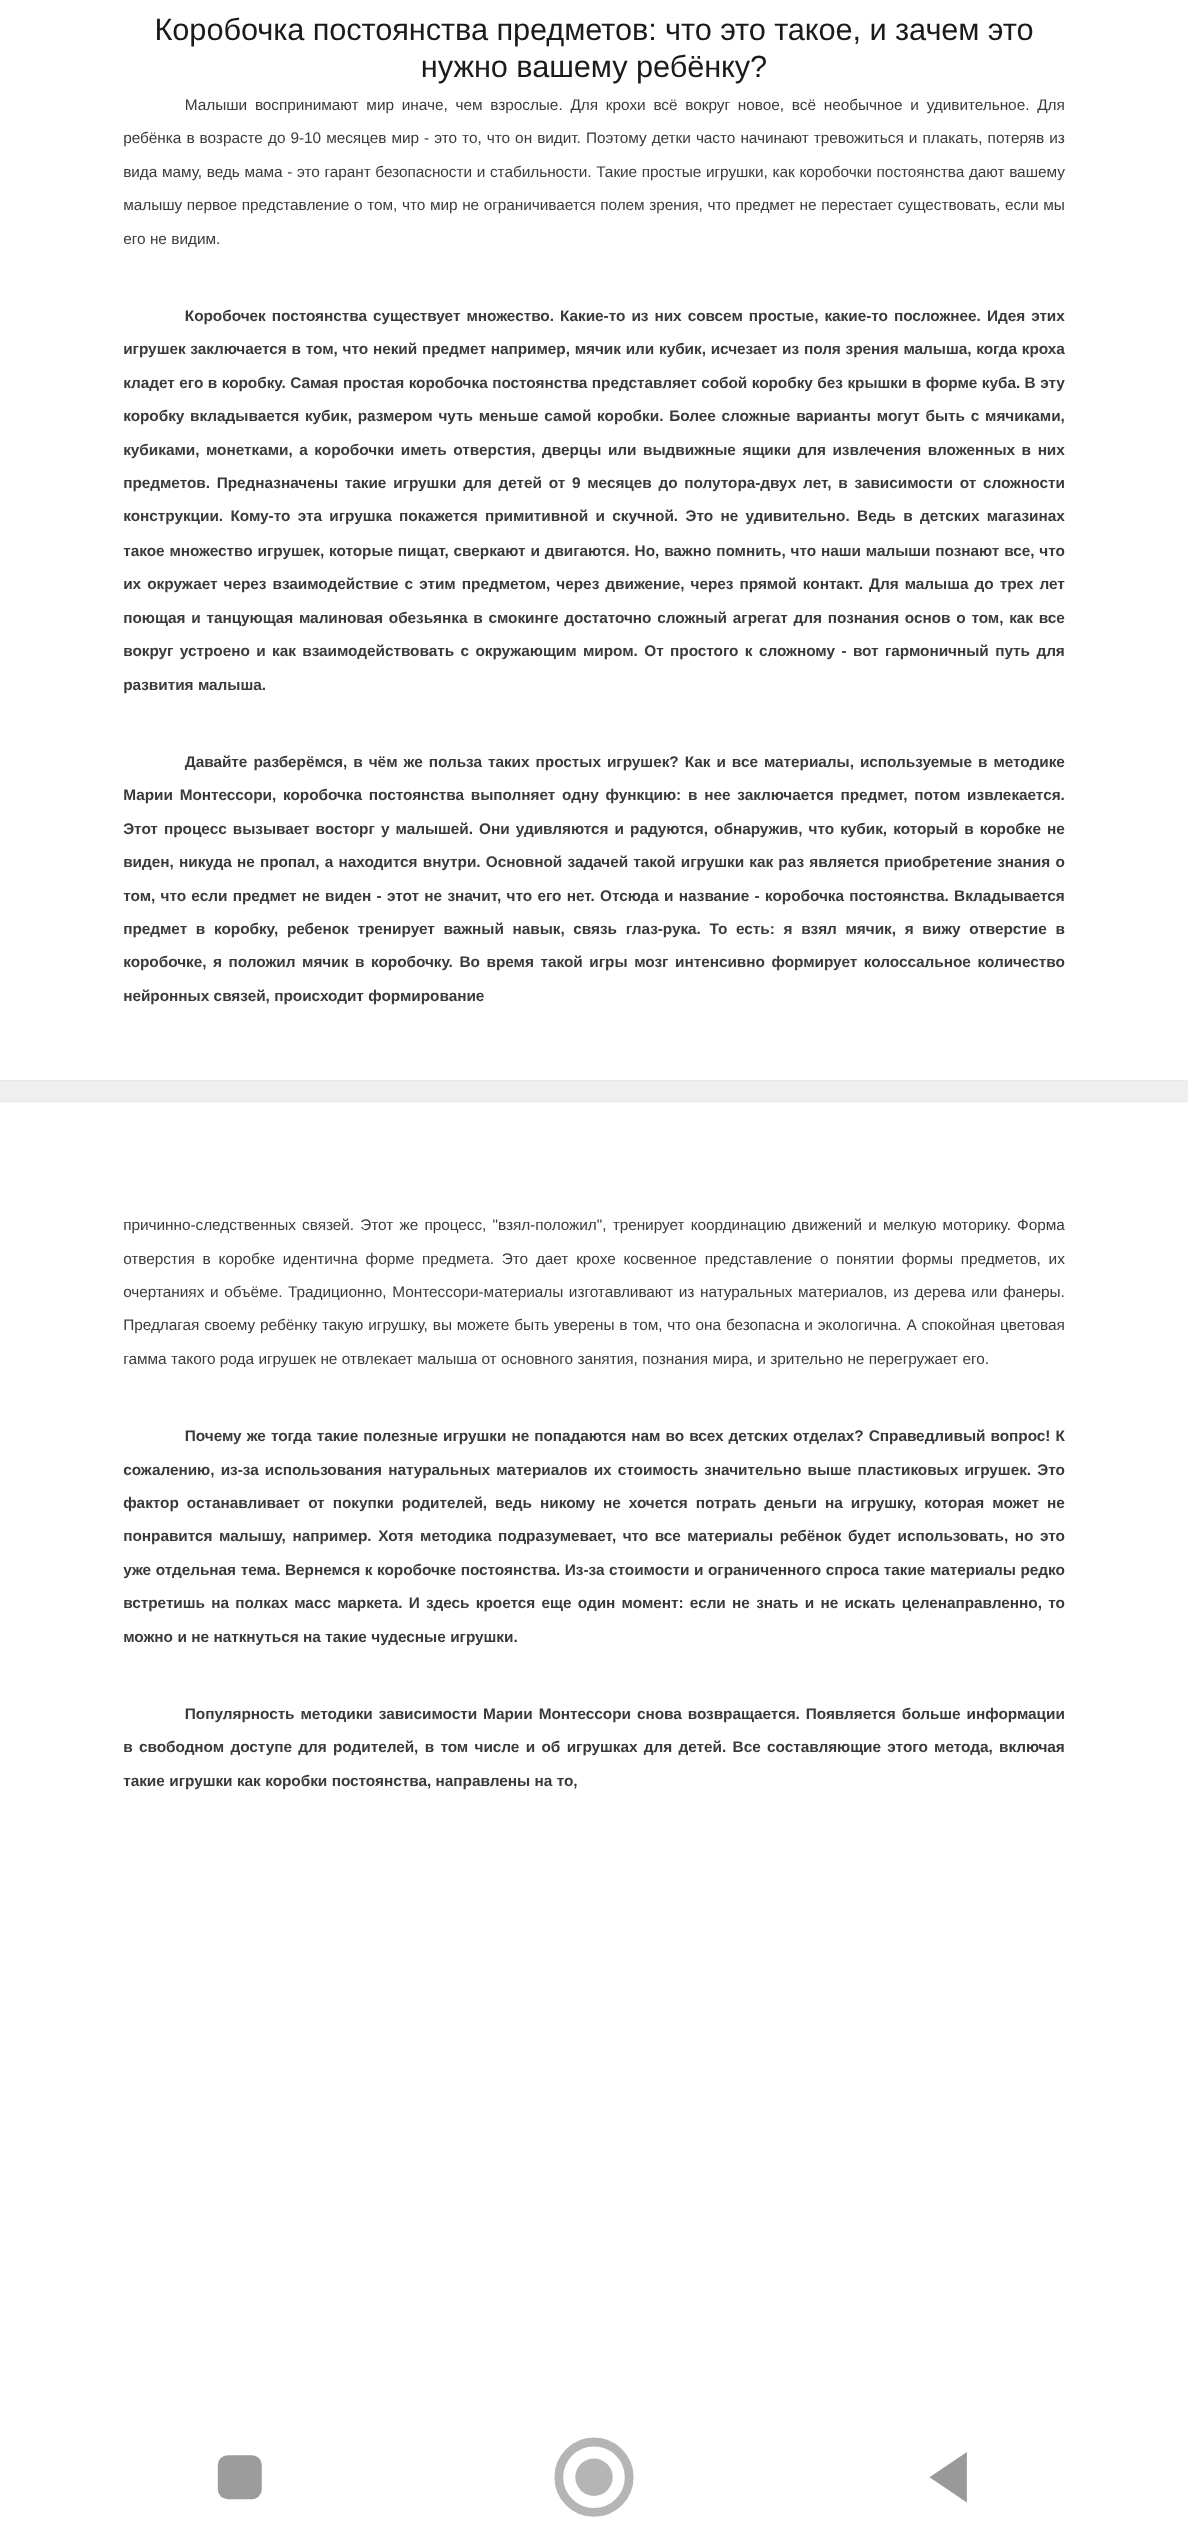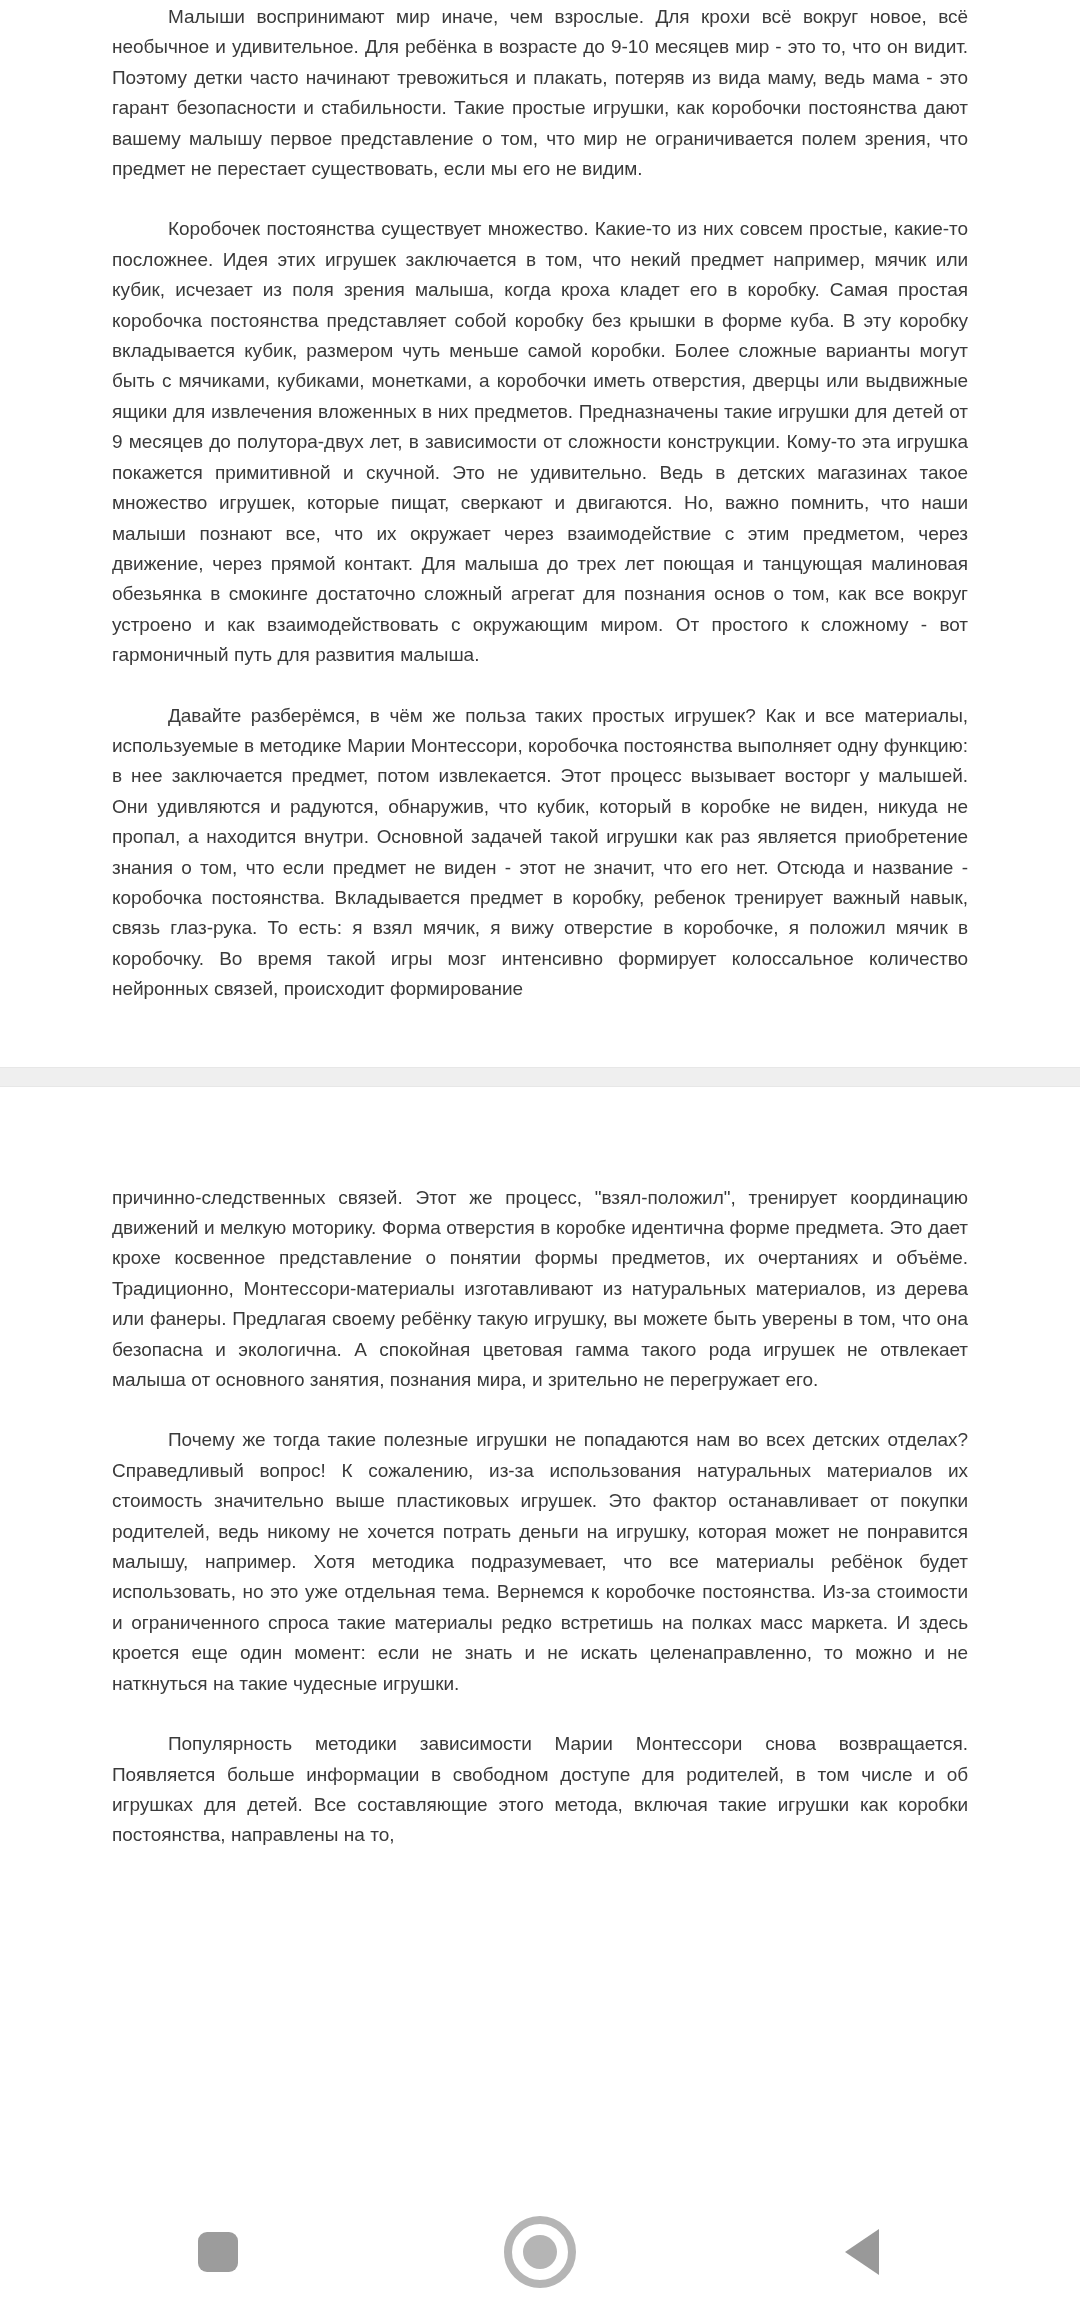--- a/index.html
+++ b/index.html
@@ -55,30 +55,30 @@
     font-size: 28px;
     line-height: 34px;
     font-weight: 400;
     text-align: center;
     color: #1b1b1b;
     letter-spacing: -0.1px;
   }
 
   p.doc-para {
     margin: 0;
-    font-size: 19px;
+    font-size: 14px;
     line-height: 30.4px;
     text-align: justify;
     text-justify: inter-word;
     color: #3a3a3a;
     letter-spacing: -0.05px;
     word-spacing: 0.2px;
   }
   p.doc-para.indent { text-indent: 56px; }
-  p.doc-para + p.doc-para { margin-top: 30px; }
+  p.doc-para + p.doc-para { margin-top: 40px; font-weight: bold; }
 
   .para-first { margin-top: 2px !important; }
 
   
   #navbar {
     position: absolute;
     left: 0;
     bottom: 0;
     width: 1080px;
     height: 104px;
@@ -128,20 +128,21 @@
     border-bottom: 23px solid transparent;
     border-right: 34px solid rgba(90,90,90,0.62);
   }
 </style>
 </head>
 <body>
 
 <div id="viewer">
 
   <div class="doc-page">
+    <h1 class="doc-title">Коробочка постоянства предметов: что это такое, и зачем это нужно вашему ребёнку?</h1>
 
     <p class="doc-para indent para-first">Малыши воспринимают мир иначе, чем взрослые. Для крохи всё вокруг новое, всё необычное и удивительное. Для ребёнка в возрасте до 9-10 месяцев мир - это то, что он видит. Поэтому детки часто начинают тревожиться и плакать, потеряв из вида маму, ведь мама - это гарант безопасности и стабильности. Такие простые игрушки, как коробочки постоянства дают вашему малышу первое представление о том, что мир не ограничивается полем зрения, что предмет не перестает существовать, если мы его не видим.</p>
 
     <p class="doc-para indent">Коробочек постоянства существует множество. Какие-то из них совсем простые, какие-то посложнее. Идея этих игрушек заключается в том, что некий предмет например, мячик или кубик, исчезает из поля зрения малыша, когда кроха кладет его в коробку. Самая простая коробочка постоянства представляет собой коробку без крышки в форме куба. В эту коробку вкладывается кубик, размером чуть меньше самой коробки. Более сложные варианты могут быть с мячиками, кубиками, монетками, а коробочки иметь отверстия, дверцы или выдвижные ящики для извлечения вложенных в них предметов. Предназначены такие игрушки для детей от 9 месяцев до полутора-двух лет, в зависимости от сложности конструкции. Кому-то эта игрушка покажется примитивной и скучной. Это не удивительно. Ведь в детских магазинах такое множество игрушек, которые пищат, сверкают и двигаются. Но, важно помнить, что наши малыши познают все, что их окружает через взаимодействие с этим предметом, через движение, через прямой контакт. Для малыша до трех лет поющая и танцующая малиновая обезьянка в смокинге достаточно сложный агрегат для познания основ о том, как все вокруг устроено и как взаимодействовать с окружающим миром. От простого к сложному - вот гармоничный путь для развития малыша.</p>
 
     <p class="doc-para indent">Давайте разберёмся, в чём же польза таких простых игрушек? Как и все материалы, используемые в методике Марии Монтессори, коробочка постоянства выполняет одну функцию: в нее заключается предмет, потом извлекается. Этот процесс вызывает восторг у малышей. Они удивляются и радуются, обнаружив, что кубик, который в коробке не виден, никуда не пропал, а находится внутри. Основной задачей такой игрушки как раз является приобретение знания о том, что если предмет не виден - этот не значит, что его нет. Отсюда и название - коробочка постоянства. Вкладывается предмет в коробку, ребенок тренирует важный навык, связь глаз-рука. То есть: я взял мячик, я вижу отверстие в коробочке, я положил мячик в коробочку. Во время такой игры мозг интенсивно формирует колоссальное количество нейронных связей, происходит формирование</p>
   </div>
 
   <div class="blank-fill" style="height:62px"></div>
 

